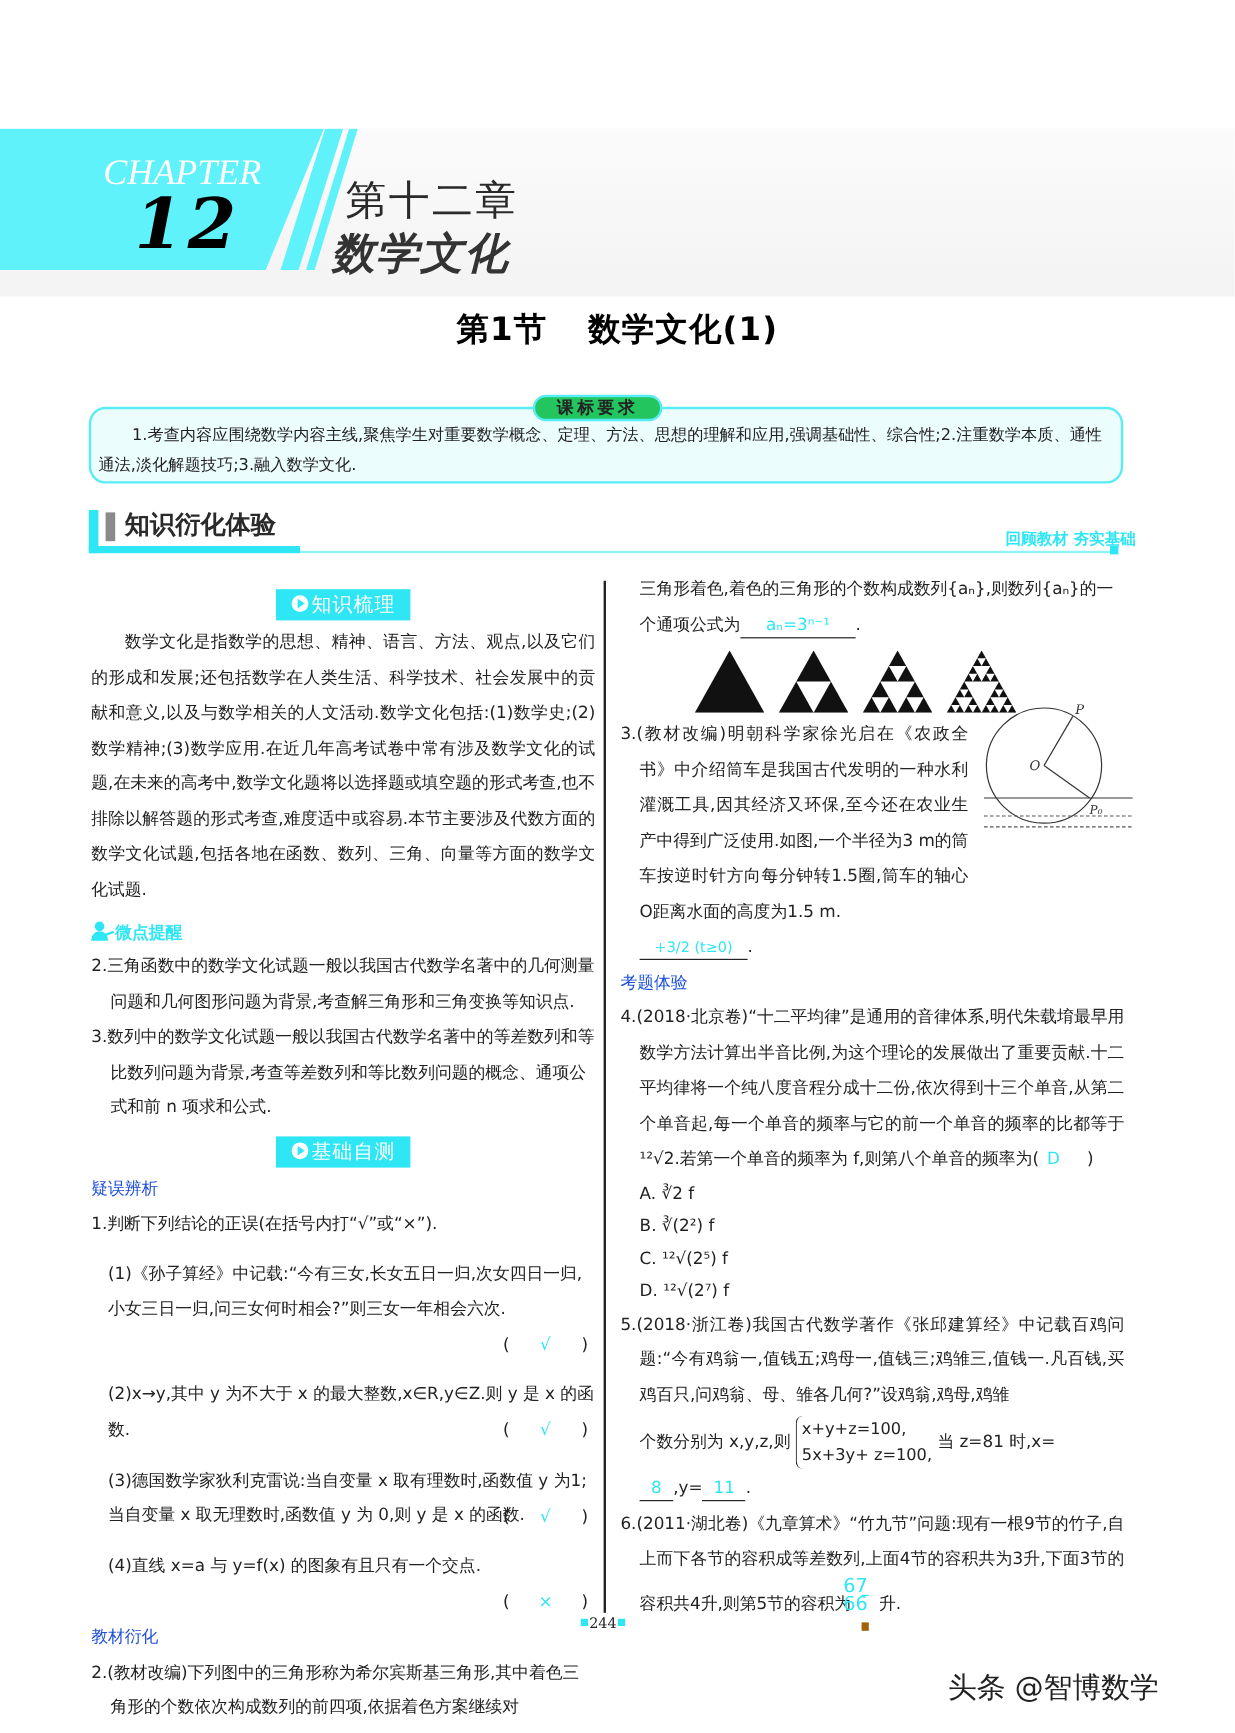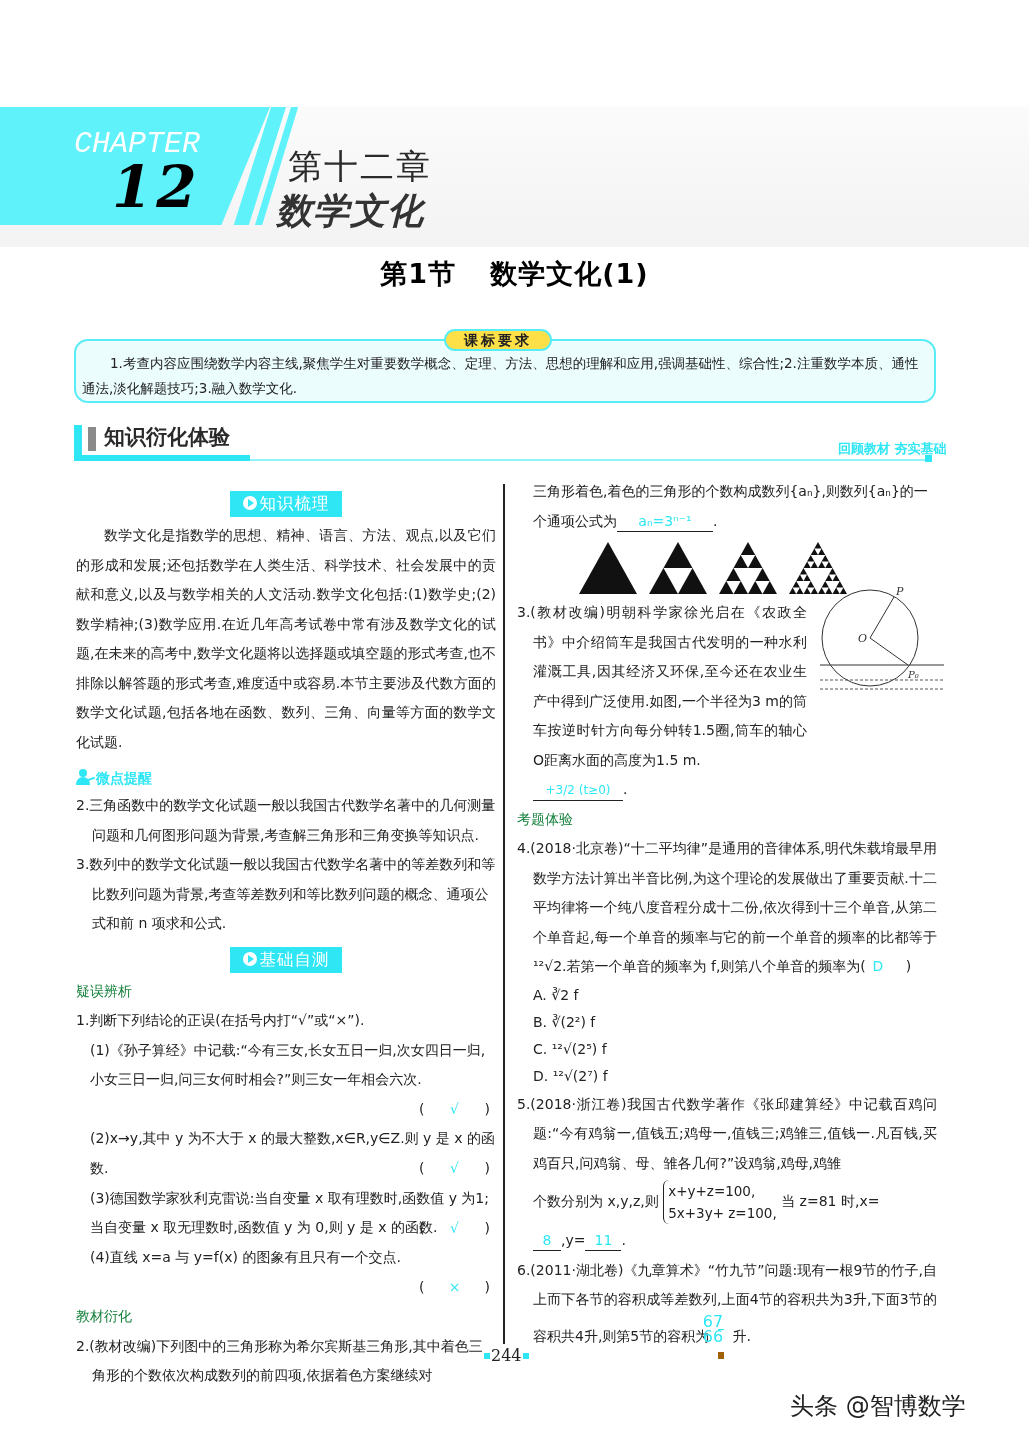--- a/index.html
+++ b/index.html
@@ -6,32 +6,32 @@
   html, body { width: 1029px; height: 1444px; background: #ffffff; overflow: hidden; }
   body { position: relative; font-family: "DejaVu Sans", sans-serif; color: #1a1a1a; }
   .abs { position: absolute; }
 
   
   .banner { left: 0; top: 107px; width: 1029px; height: 140px; }
   .banner-bg { left: 0; top: 0; width: 1029px; height: 140px; background: linear-gradient(180deg, #fbfbfb 0%, #f3f3f3 100%); }
   .banner-cyan { left: 0; top: 0; width: 270px; height: 118px; background: #5ff2fa; clip-path: polygon(0 0, 100% 0, 82% 100%, 0 100%); }
   .banner-stripe1 { left: 226px; top: 0; width: 60px; height: 118px; background: #5ff2fa; clip-path: polygon(75% 0, 100% 0, 38% 100%, 13% 100%); }
   .banner-stripe2 { left: 240px; top: 0; width: 60px; height: 118px; background: #5ff2fa; clip-path: polygon(85% 0, 97% 0, 37% 100%, 25% 100%); }
-  .chapter-word { left: 74px; top: 20px; font-family: Liberation Mono, monospace; font-style: italic; font-size: 30px; color: #ffffff; letter-spacing: 0px; }
+  .chapter-word { left: 86px; top: 20px; font-family: Liberation Serif, serif; font-style: italic; font-size: 30px; color: #ffffff; letter-spacing: 0px; }
   .chapter-num { left: 112px; top: 48px; font-family: "DejaVu Serif", serif; font-style: italic; font-weight: bold; font-size: 58px; color: #000000; letter-spacing: 4px; line-height: 64px; }
   .chapter-cn { left: 288px; top: 37px; font-family: "DejaVu Sans", sans-serif; font-size: 34px; color: #2a2a2a; font-weight: normal; letter-spacing: 2px; }
   .chapter-title { left: 276px; top: 80px; font-family: "DejaVu Sans", sans-serif; font-style: italic; font-weight: bold; font-size: 36px; color: #333333; letter-spacing: 1px; }
 
   
   .section-title { left: 0; width: 1029px; top: 256px; text-align: center; font-size: 27px; color: #000000; letter-spacing: 1px; font-weight: bold; }
   .section-title .gap { display: inline-block; width: 34px; }
 
   
   .req-box { left: 74px; top: 339px; width: 862px; height: 64px; border: 2px solid #58ecf6; border-radius: 14px; background: #ecfdfe; }
-  .req-tag { left: 444px; top: 329px; width: 108px; height: 22px; background: #fde047; border: 2px solid #58ecf6; border-radius: 11px; text-align: center; font-size: 14px; font-weight: bold; letter-spacing: 3px; line-height: 18px; color: #222; }
+  .req-tag { left: 444px; top: 329px; width: 108px; height: 22px; background: #22c55e; border: 2px solid #58ecf6; border-radius: 11px; text-align: center; font-size: 14px; font-weight: bold; letter-spacing: 3px; line-height: 18px; color: #222; }
   .req-text { left: 82px; top: 351px; width: 848px; font-size: 13.5px; line-height: 25px; color: #222; text-indent: 28px; }
 
   
   .part-bar { left: 74px; top: 425px; width: 8px; height: 36px; background: #2ee6f4; }
   .part-mark { left: 88px; top: 427px; width: 8px; height: 24px; background: #8a8a8a; }
   .part-title { left: 104px; top: 423px; font-family: "DejaVu Serif", serif; font-size: 21px; font-weight: bold; color: #2a2a2a; }
   .part-underline { left: 74px; top: 455px; width: 176px; height: 6px; background: #2ee6f4; }
   .part-line { left: 250px; top: 459px; width: 680px; height: 2px; background: #8ff4fa; }
   .part-endsq { left: 925px; top: 455px; width: 7px; height: 7px; background: #2ee6f4; }
   .part-sub { left: 838px; top: 440px; font-size: 13px; color: #2ee6f4; font-weight: bold; letter-spacing: 0px; }
@@ -47,42 +47,42 @@
   .pill .tri::after { content: ""; position: absolute; left: 5px; top: 3px; border-left: 6px solid #2ee6f4; border-top: 4px solid transparent; border-bottom: 4px solid transparent; }
 
   .para { text-indent: 28px; text-align: justify; }
   .tip-head { margin-top: 8px; color: #2ee6f4; font-size: 14px; font-weight: bold; line-height: 26px; }
   .tip-icon { display: inline-block; width: 18px; height: 16px; position: relative; vertical-align: -2px; margin-right: 2px; }
   .tip-icon .head { position: absolute; left: 3px; top: 0; width: 8px; height: 8px; border-radius: 50%; background: #2ee6f4; }
   .tip-icon .body { position: absolute; left: 0; top: 8px; width: 14px; height: 8px; border-radius: 7px 7px 0 0; background: #2ee6f4; }
   .tip-icon .pen { position: absolute; left: 11px; top: 9px; width: 8px; height: 2px; background: #2ee6f4; transform: rotate(-20deg); }
 
   .num-item { padding-left: 16px; text-indent: -16px; }
-  .sub-item { padding-left: 14px; }
+  .sub-item { padding-left: 14px; margin-top: 12px; }
   .answer-row { text-align: right; padding-right: 6px; }
   .ans { color: #2ee6f4; }
   .paren-ans { display: inline-block; width: 60px; text-align: center; }
-  .label { color: #15803d; }
+  .label { color: #1d4ed8; }
   .blank { display: inline-block; border-bottom: 1px solid #222; text-align: center; color: #2ee6f4; line-height: 20px; }
 
   
   .tri-row { height: 56px; position: relative; margin: 4px 0 2px; }
   .tri-row svg { position: absolute; top: 2px; }
 
   
   .wheel-fig { left: 818px; top: 582px; width: 126px; height: 112px; }
 
   .choice { padding-left: 16px; line-height: 27px; }
   .frac { display: inline-block; vertical-align: middle; text-align: center; font-size: 11px; line-height: 12px; }
   .frac .n { display: block; border-bottom: 1px solid currentColor; padding: 0 1px; }
   .frac .d { display: block; }
 
   .sys { display: inline-block; vertical-align: middle; border-left: 1.5px solid #222; border-radius: 6px 0 0 6px; padding-left: 4px; line-height: 22px; font-size: 13.5px; }
 
-  .page-num { left: 483px; top: 1346px; font-family: "DejaVu Serif", serif; font-size: 16px; color: #222; }
+  .page-num { left: 483px; top: 1346px; font-family: "DejaVu Serif", serif; font-size: 12px; color: #222; }
   .page-num .sq { display: inline-block; width: 6px; height: 6px; background: #2ee6f4; vertical-align: 2px; margin: 0 1px; }
   .watermark { left: 790px; top: 1390px; font-size: 24px; color: #222; letter-spacing: 0px; }
 </style>
 </head>
 <body>
 
 <div class="abs banner">
   <div class="abs banner-bg"></div>
   <div class="abs banner-cyan"></div>
   <div class="abs banner-stripe1"></div>

